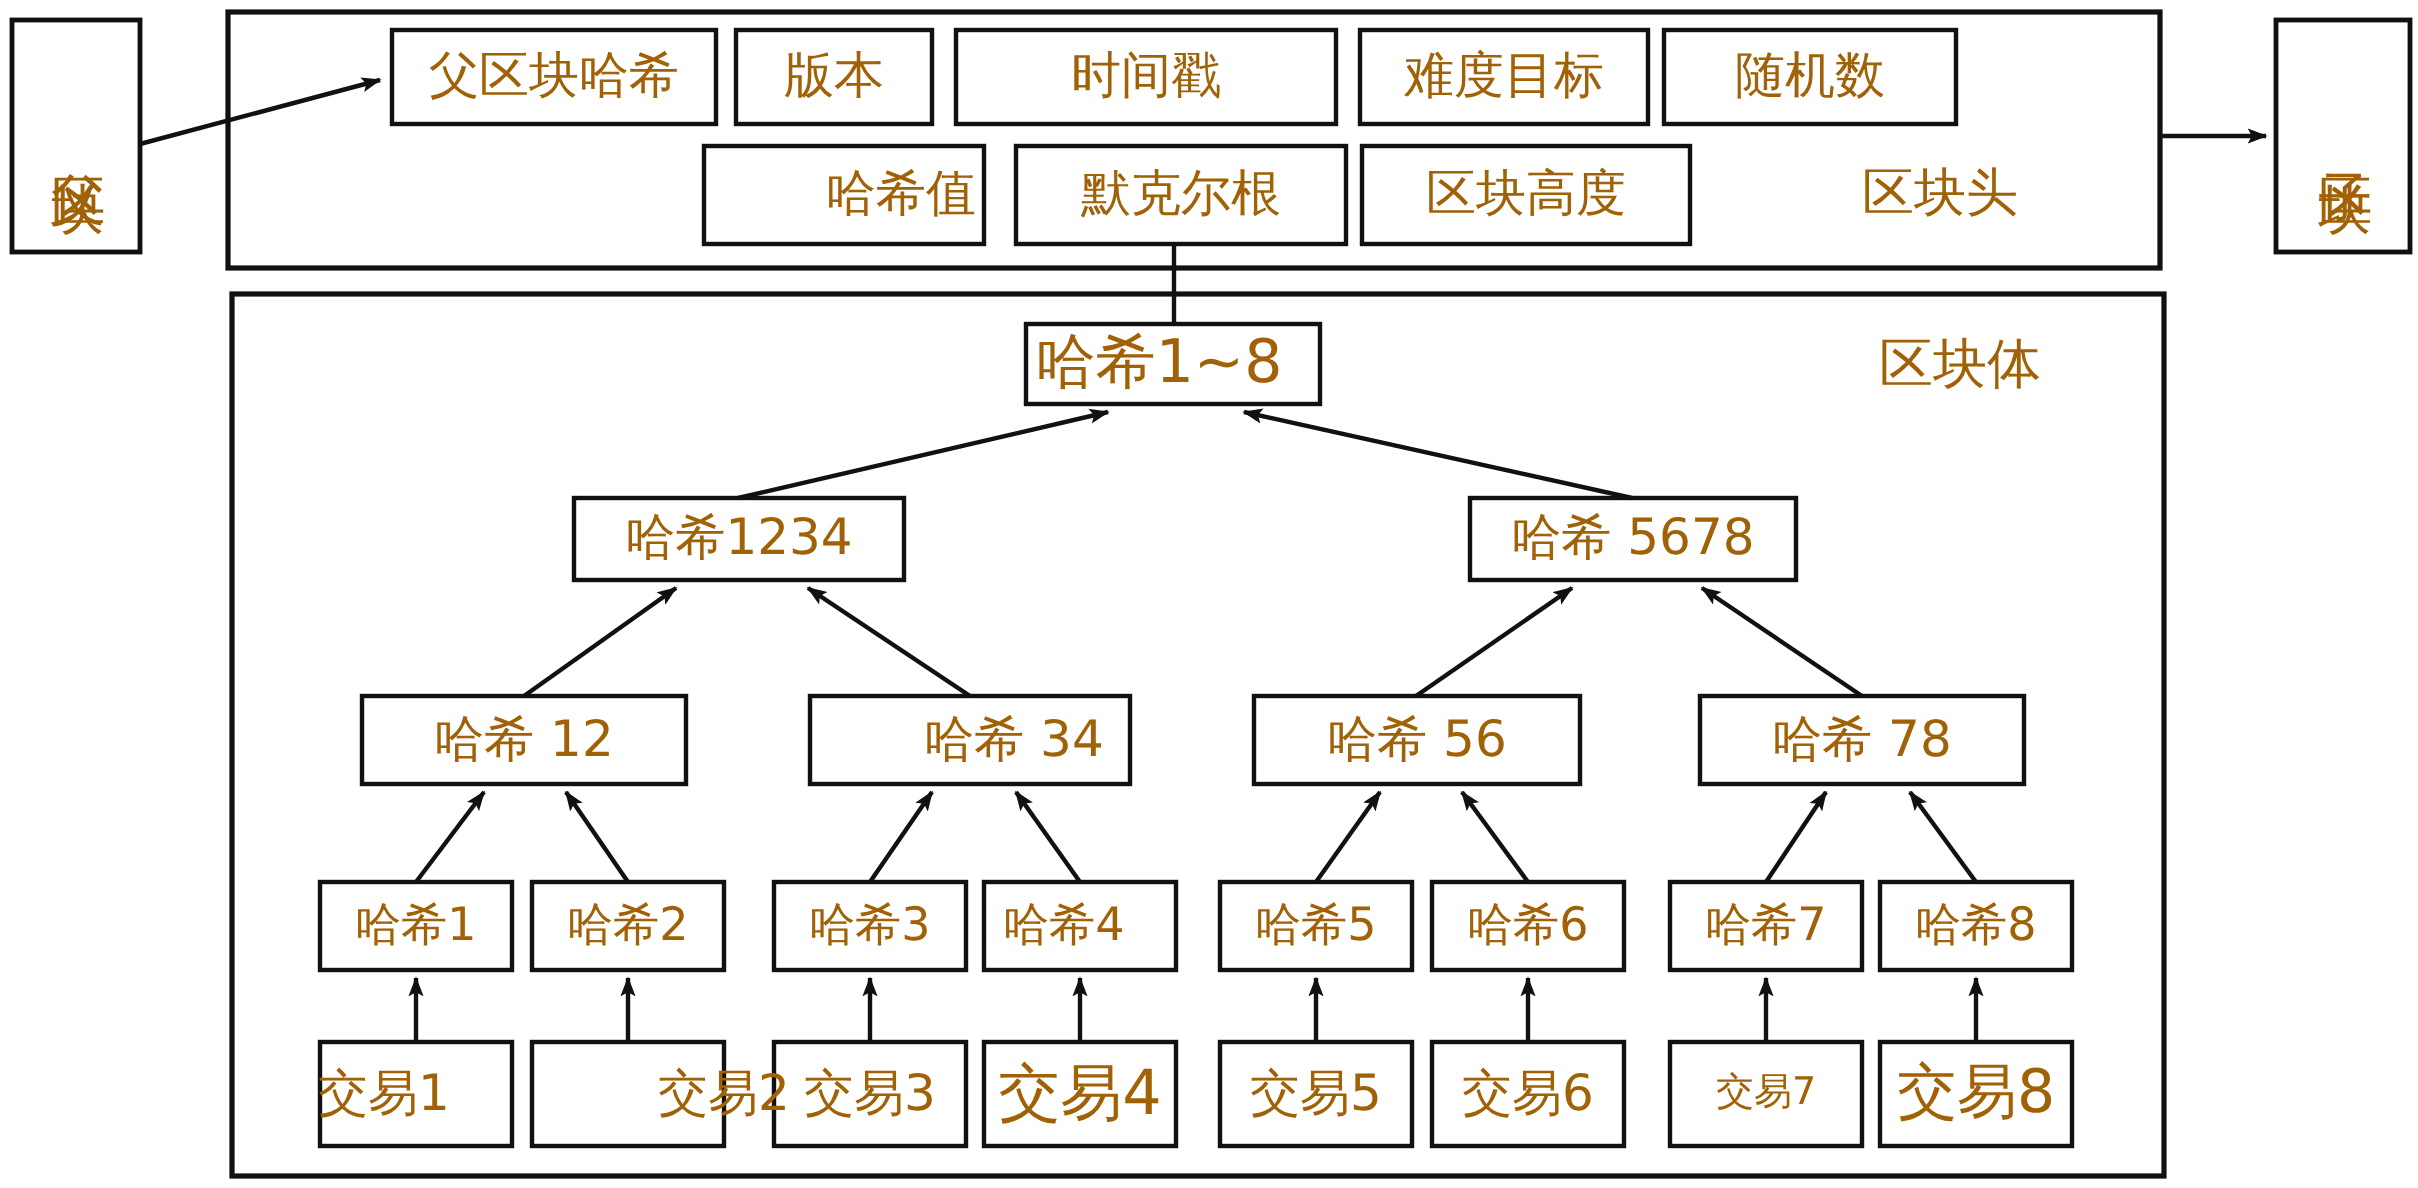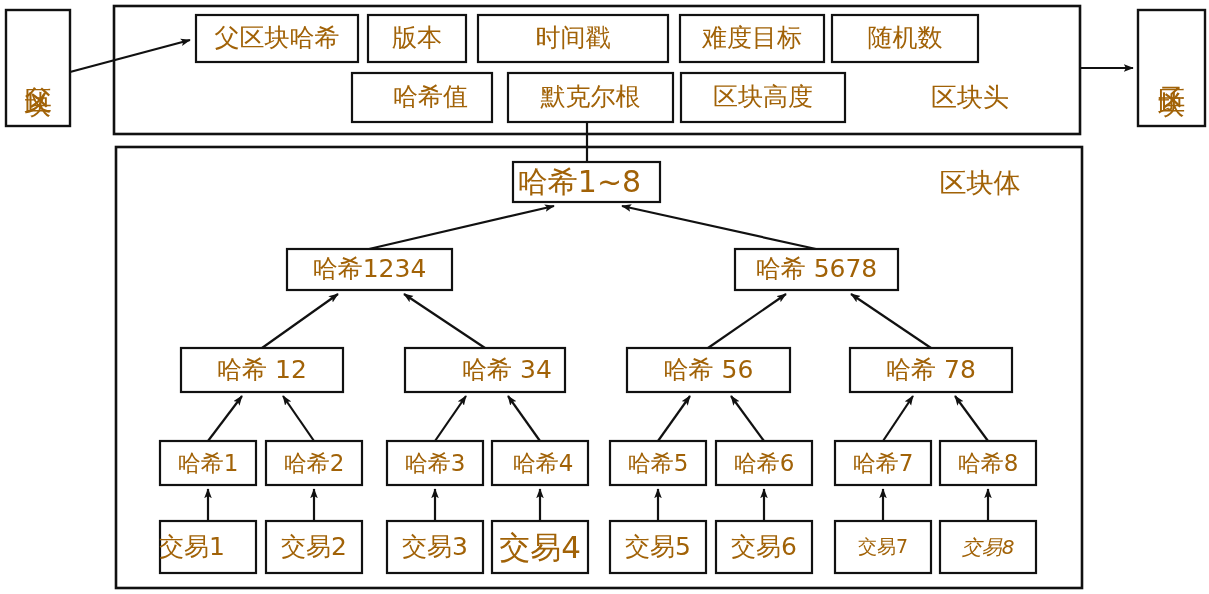--- a/index.html
+++ b/index.html
@@ -106,44 +106,44 @@
 
   <div class="lbl" style="left:900px;top:80px;width:140px;height:36px;font-size:26px;">区块头</div>
   <div class="lbl" style="left:910px;top:165px;width:140px;height:36px;font-size:27px;">区块体</div>
 
   <div class="lbl" style="left:196px;top:15px;width:162px;height:47px;font-size:25px;">父区块哈希</div>
   <div class="lbl" style="left:368px;top:15px;width:98px;height:47px;font-size:25px;">版本</div>
   <div class="lbl" style="left:478px;top:15px;width:190px;height:47px;font-size:25px;">时间戳</div>
   <div class="lbl" style="left:832px;top:15px;width:146px;height:47px;font-size:25px;">随机数</div>
   <div class="lbl" style="left:680px;top:15px;width:144px;height:47px;font-size:25px;">难度目标</div>
 
-  <div class="lbl" style="left:348px;top:73px;width:141px;height:49px;font-size:25px;padding-left:12px;">哈希值</div>
+  <div class="lbl" style="left:368px;top:73px;width:141px;height:49px;font-size:25px;padding-left:12px;">哈希值</div>
   <div class="lbl" style="left:508px;top:73px;width:165px;height:49px;font-size:25px;">默克尔根</div>
   <div class="lbl" style="left:681px;top:73px;width:164px;height:49px;font-size:25px;">区块高度</div>
 
   <div class="lbl" style="left:513px;top:162px;width:133px;height:40px;font-size:30px;">哈希1~8</div>
   <div class="lbl" style="left:287px;top:249px;width:165px;height:41px;font-size:25px;">哈希1234</div>
   <div class="lbl" style="left:735px;top:249px;width:163px;height:41px;font-size:25px;">哈希 5678</div>
 
   <div class="lbl" style="left:181px;top:348px;width:162px;height:44px;font-size:25px;">哈希 12</div>
   <div class="lbl" style="left:405px;top:348px;width:160px;height:44px;font-size:25px;padding-left:22px;">哈希 34</div>
   <div class="lbl" style="left:627px;top:348px;width:163px;height:44px;font-size:25px;">哈希 56</div>
   <div class="lbl" style="left:850px;top:348px;width:162px;height:44px;font-size:25px;">哈希 78</div>
 
   <div class="lbl" style="left:160px;top:441px;width:96px;height:44px;font-size:23px;">哈希1</div>
   <div class="lbl" style="left:266px;top:441px;width:96px;height:44px;font-size:23px;">哈希2</div>
   <div class="lbl" style="left:387px;top:441px;width:96px;height:44px;font-size:23px;">哈希3</div>
-  <div class="lbl" style="left:495px;top:441px;width:96px;height:44px;font-size:23px;">哈希4</div>
+  <div class="lbl" style="left:484px;top:441px;width:96px;height:44px;font-size:23px;">哈希4</div>
   <div class="lbl" style="left:610px;top:441px;width:96px;height:44px;font-size:23px;">哈希5</div>
   <div class="lbl" style="left:716px;top:441px;width:96px;height:44px;font-size:23px;">哈希6</div>
   <div class="lbl" style="left:835px;top:441px;width:96px;height:44px;font-size:23px;">哈希7</div>
   <div class="lbl" style="left:940px;top:441px;width:96px;height:44px;font-size:23px;">哈希8</div>
 
   <div class="lbl" style="left:144px;top:521px;width:96px;height:52px;font-size:25px;">交易1</div>
-  <div class="lbl" style="left:266px;top:521px;width:96px;height:52px;font-size:25px;">交易2</div>
+  <div class="lbl" style="left:266px;top:521px;width:96px;height:52px;font-size:25px;padding-left:48px;">交易2</div>
   <div class="lbl" style="left:387px;top:521px;width:96px;height:52px;font-size:25px;">交易3</div>
   <div class="lbl" style="left:492px;top:521px;width:96px;height:52px;font-size:31px;">交易4</div>
   <div class="lbl" style="left:610px;top:521px;width:96px;height:52px;font-size:25px;">交易5</div>
   <div class="lbl" style="left:716px;top:521px;width:96px;height:52px;font-size:25px;">交易6</div>
   <div class="lbl" style="left:835px;top:521px;width:96px;height:52px;font-size:19px;">交易7</div>
-  <div class="lbl" style="left:940px;top:521px;width:96px;height:52px;font-size:20px;font-style:italic;">交易8</div>
+  <div class="lbl" style="left:940px;top:521px;width:96px;height:52px;font-size:30px;">交易8</div>
 
 </div>
 
 </body></html>

